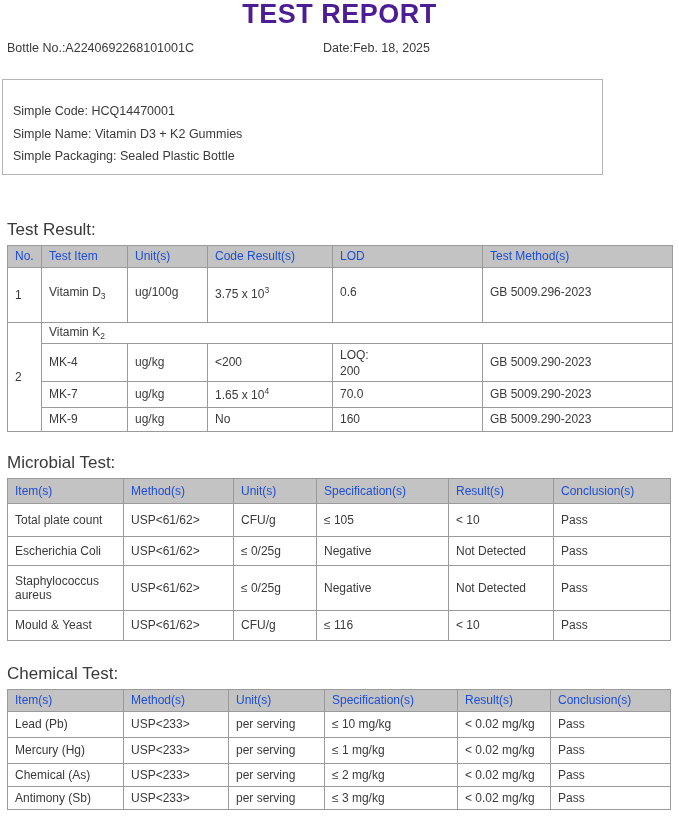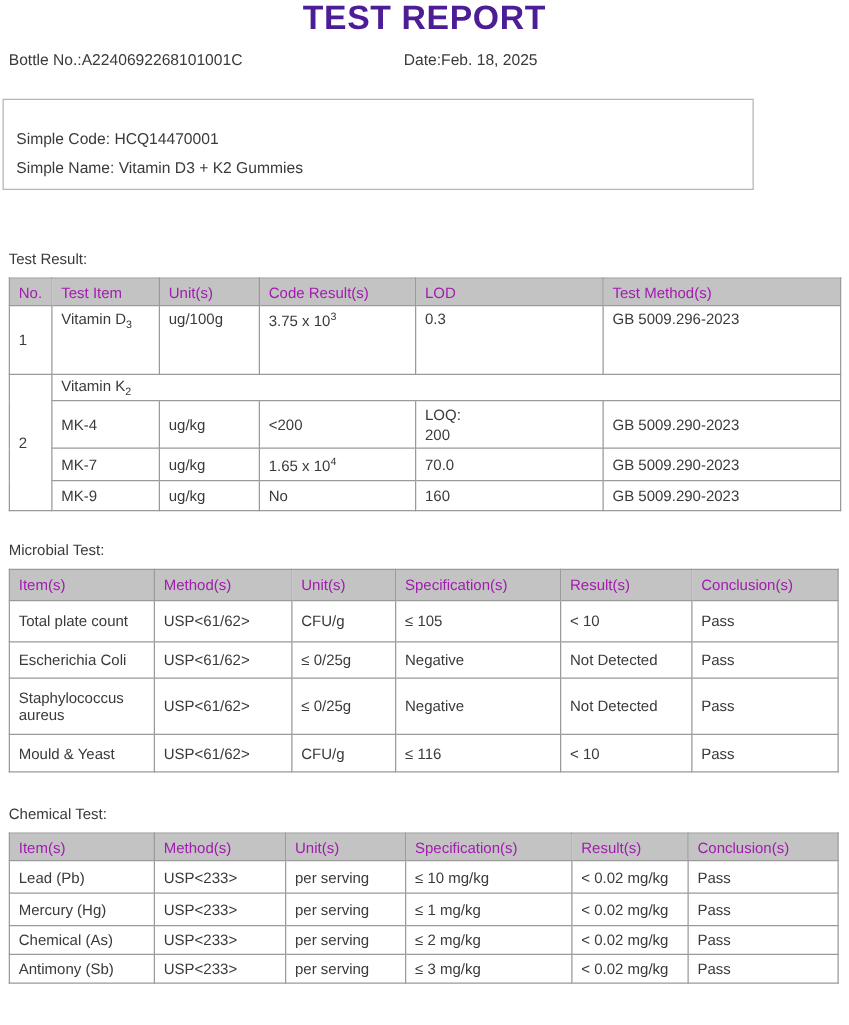--- a/index.html
+++ b/index.html
@@ -29,21 +29,21 @@
   .info-box {
     margin-top: 24px;
     margin-left: -5px;
     width: 601px;
     border: 1px solid #b5b5b5;
     padding: 20px 0 6px 10px;
     font-size: 12.5px;
   }
   .info-box div { line-height: 22.5px; }
   .section-label {
-    font-size: 12px;
+    font-size: 17px;
     line-height: 14px;
   }
   .lbl-test-result { margin-top: 48px; }
   .lbl-microbial  { margin-top: 24px; }
   .lbl-chemical   { margin-top: 26px; }
   table {
     border-collapse: collapse;
     table-layout: fixed;
     margin-top: 8px;
   }
@@ -53,27 +53,27 @@
     border: 1px solid #9a9a9a;
     font-size: 12px;
     font-weight: 400;
     text-align: left;
     vertical-align: middle;
     padding: 2px 4px 2px 7px;
     overflow: hidden;
   }
   th {
     background: #c3c3c3;
-    color: #a21caf;
+    color: #1d4ed8;
   }
   sub, sup { font-size: 8.5px; }
   .h22 { height: 22px; }
   .h25 { height: 25px; }
   .row-d3 td { height: 55px; }
-  .row-d3 .vtop { vertical-align: top; padding-top: 3px; }
+  .row-d3 .vtop { vertical-align: top; padding-top: 17px; }
   .row-k2 td { height: 21px; }
   .row-mk4 td { height: 37px; }
   .row-mk7 td { height: 26px; }
   .row-mk9 td { height: 24px; }
   .lod-two-line { vertical-align: top; padding-top: 3px; line-height: 16px; }
   .mb-r1 td { height: 33px; }
   .mb-r2 td, .mb-r3 td { height: 29px; }
   .mb-r4 td { height: 45px; }
   .mb-r5 td { height: 30px; }
   .ch-r td { height: 26px; }
@@ -85,20 +85,21 @@
 <div class="page-title">TEST REPORT</div>
 
 <div class="report-line">
   <span class="report-no">Bottle No.:A2240692268101001C</span>
   <span>Date:Feb. 18, 2025</span>
 </div>
 
 <div class="info-box">
   <div>Simple Code: HCQ14470001</div>
   <div>Simple Name: Vitamin D3 + K2 Gummies</div>
+  <div>Simple Packaging: Sealed Plastic Bottle</div>
 </div>
 
 <div class="section-label lbl-test-result">Test Result:</div>
 
 <table id="test-result-table">
   <colgroup>
     <col style="width:34px">
       <col style="width:86px">
       <col style="width:80px">
     <col style="width:125px">
@@ -112,21 +113,21 @@
     <th>Unit(s)</th>
     <th>Code Result(s)</th>
     <th>LOD</th>
     <th>Test Method(s)</th>
   </tr>
   <tr class="row-d3">
     <td>1</td>
     <td class="vtop"><span>Vitamin D</span><sub>3</sub></td>
     <td class="vtop">ug/100g</td>
     <td class="vtop"><span>3.75 x 10</span><sup>3</sup></td>
-    <td class="vtop">0.3</td>
+    <td class="vtop">0.6</td>
     <td class="vtop">GB 5009.296-2023</td>
   </tr>
   <tr class="row-k2">
     <td rowspan="4">2</td>
     <td colspan="5"><span>Vitamin K</span><sub>2</sub></td>
   </tr>
   <tr class="row-mk4">
     <td>MK-4</td>
     <td>ug/kg</td>
     <td>&lt;200</td>

